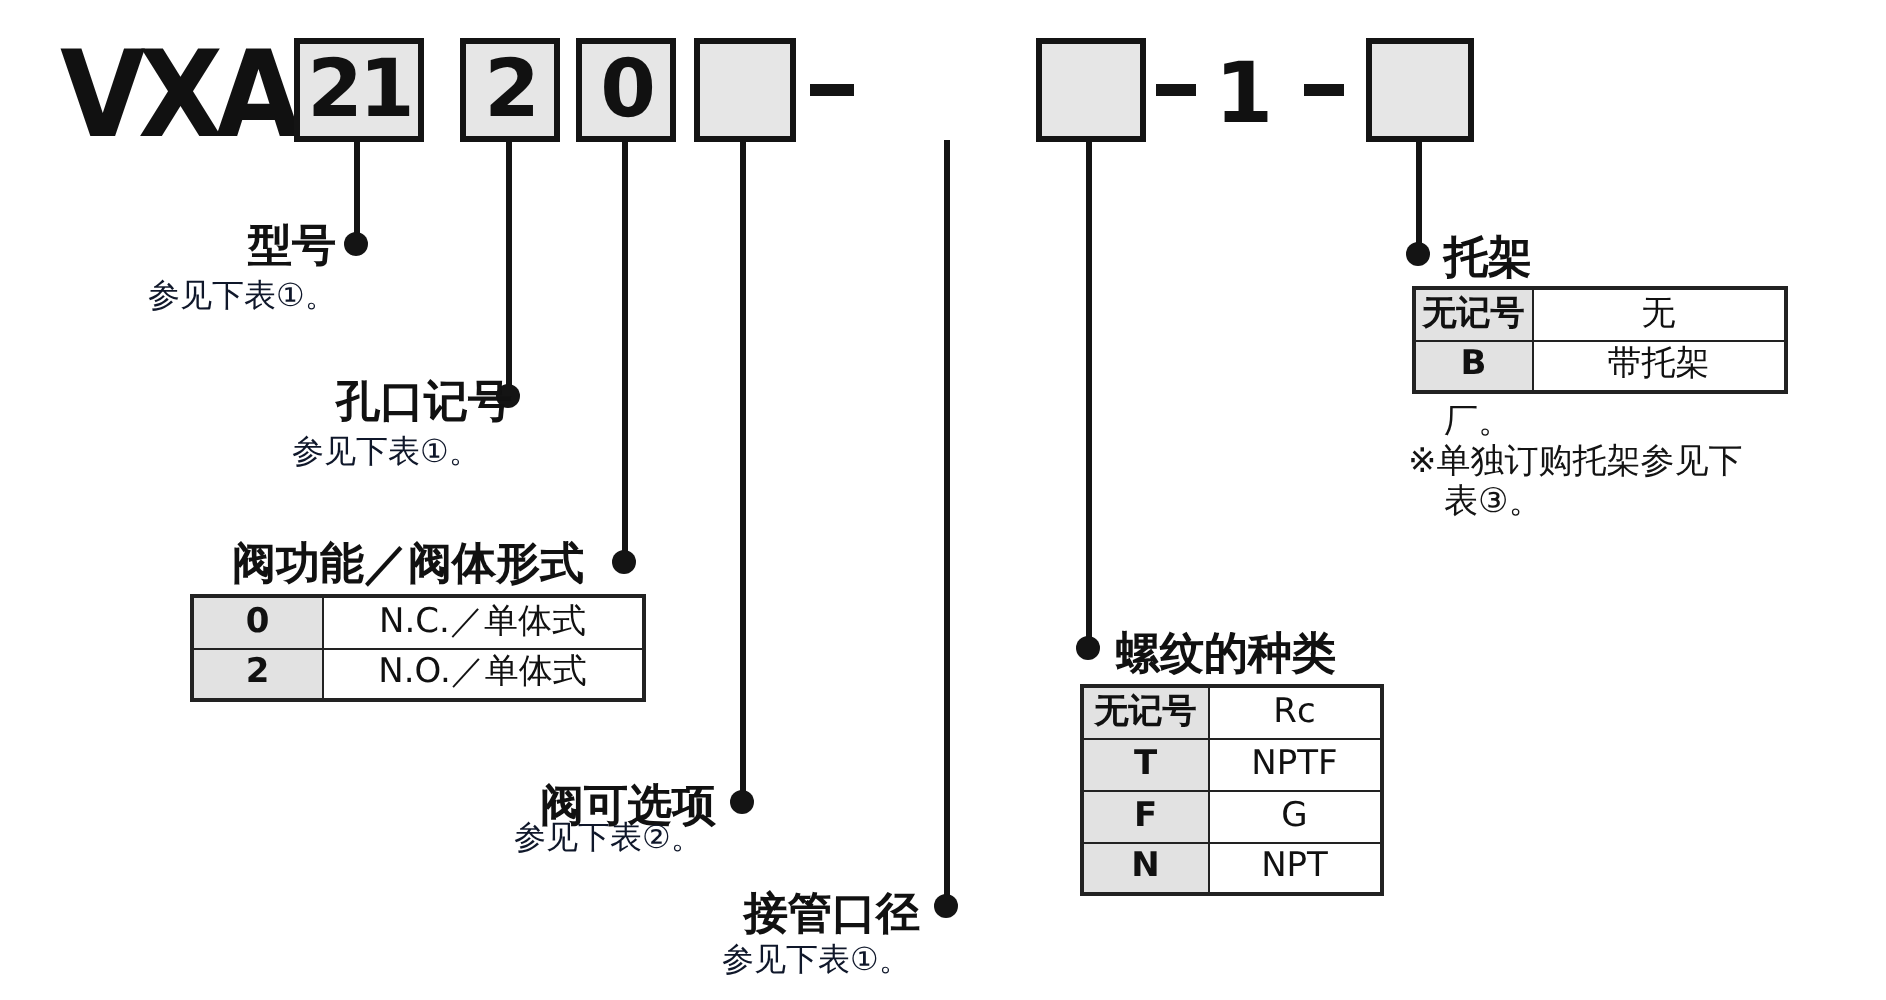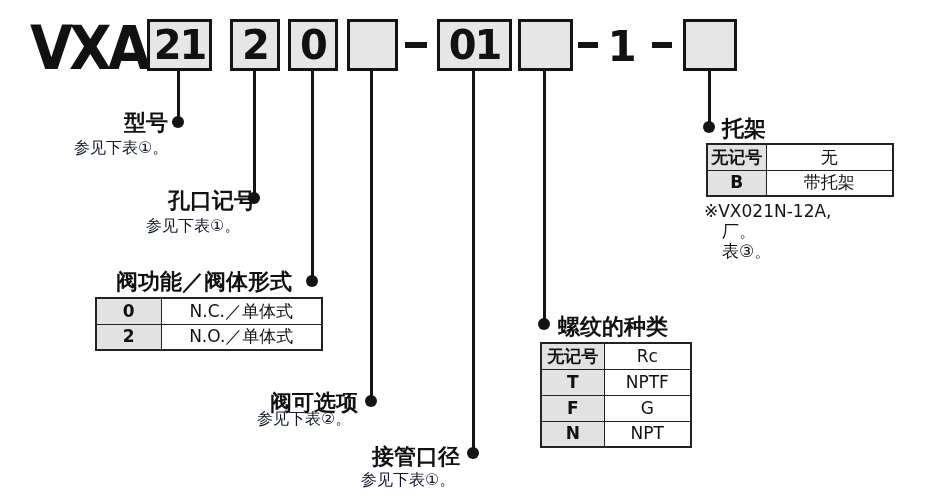--- a/index.html
+++ b/index.html
@@ -52,21 +52,20 @@
 
 <div class="canvas">
 
   <div class="prefix">VXA</div>
 
   <div class="codebox" style="left:147px;width:65px;">21</div>
   <div class="codebox" style="left:230px;width:50px;">2</div>
   <div class="codebox" style="left:288px;width:50px;">0</div>
   <div class="codebox" style="left:347px;width:51px;"></div>
   <div class="dash" style="left:405px;width:22px;"></div>
-  <div class="codebox" style="left:437px;width:75px;">01</div>
   <div class="codebox" style="left:518px;width:55px;"></div>
   <div class="dash" style="left:578px;width:20px;"></div>
   <div class="fixed-digit" style="left:605px;width:34px;">1</div>
   <div class="dash" style="left:652px;width:20px;"></div>
   <div class="codebox" style="left:683px;width:54px;"></div>
 
   <div class="vline" style="left:177px;top:70px;height:52px;"></div>
   <div class="vline" style="left:253px;top:70px;height:128px;"></div>
   <div class="vline" style="left:311px;top:70px;height:211px;"></div>
   <div class="vline" style="left:370px;top:70px;height:331px;"></div>
@@ -149,18 +148,18 @@
       <td class="key">无记号</td>
       <td>无</td>
     </tr>
     <tr>
       <td class="key">B</td>
       <td>带托架</td>
     </tr>
   </tbody>
     </table>
   <div class="notes" style="left:704px;top:201px;">
-    <div class="note-line">※VX021N-12A,</div>
     <div class="note-line indent">厂。</div>
+    <div class="note-line">※单独订购托架参见下</div>
     <div class="note-line indent">表③。</div>
   </div>
 
 </div>
 
 </body></html>

